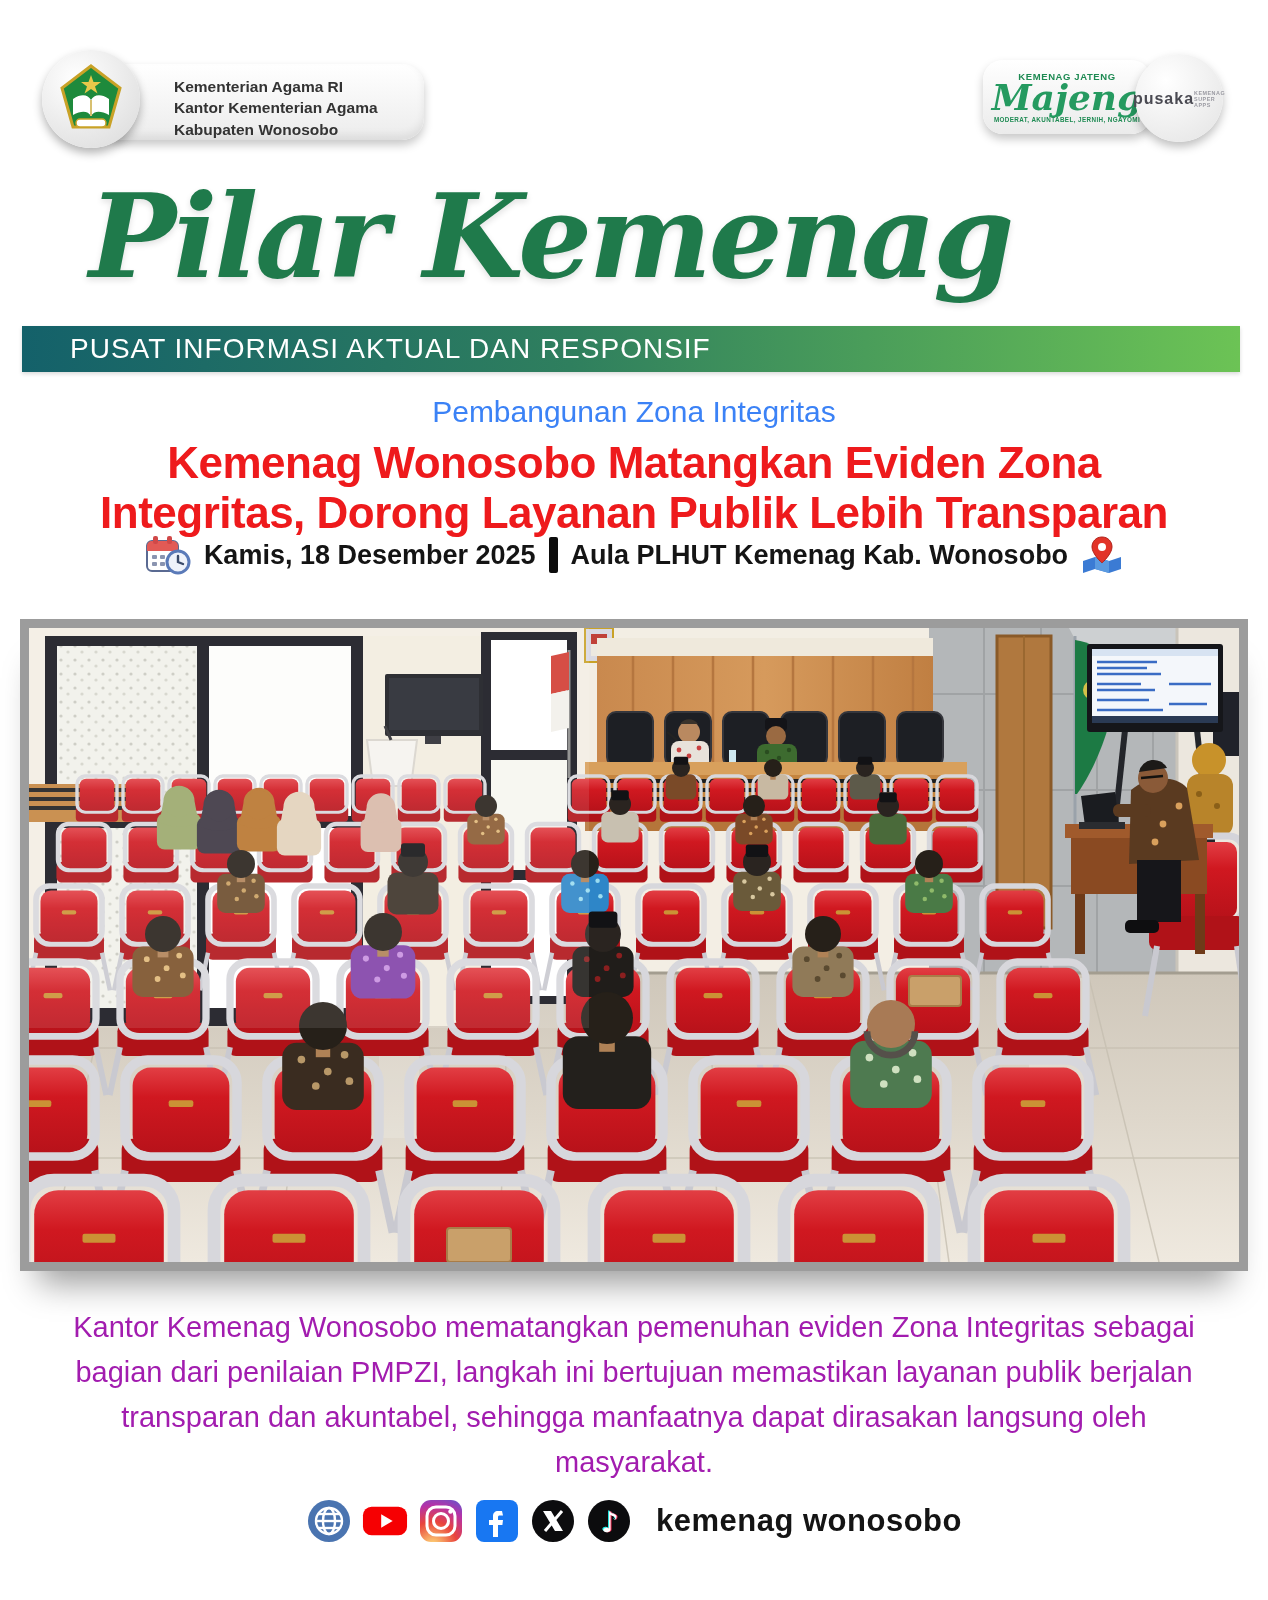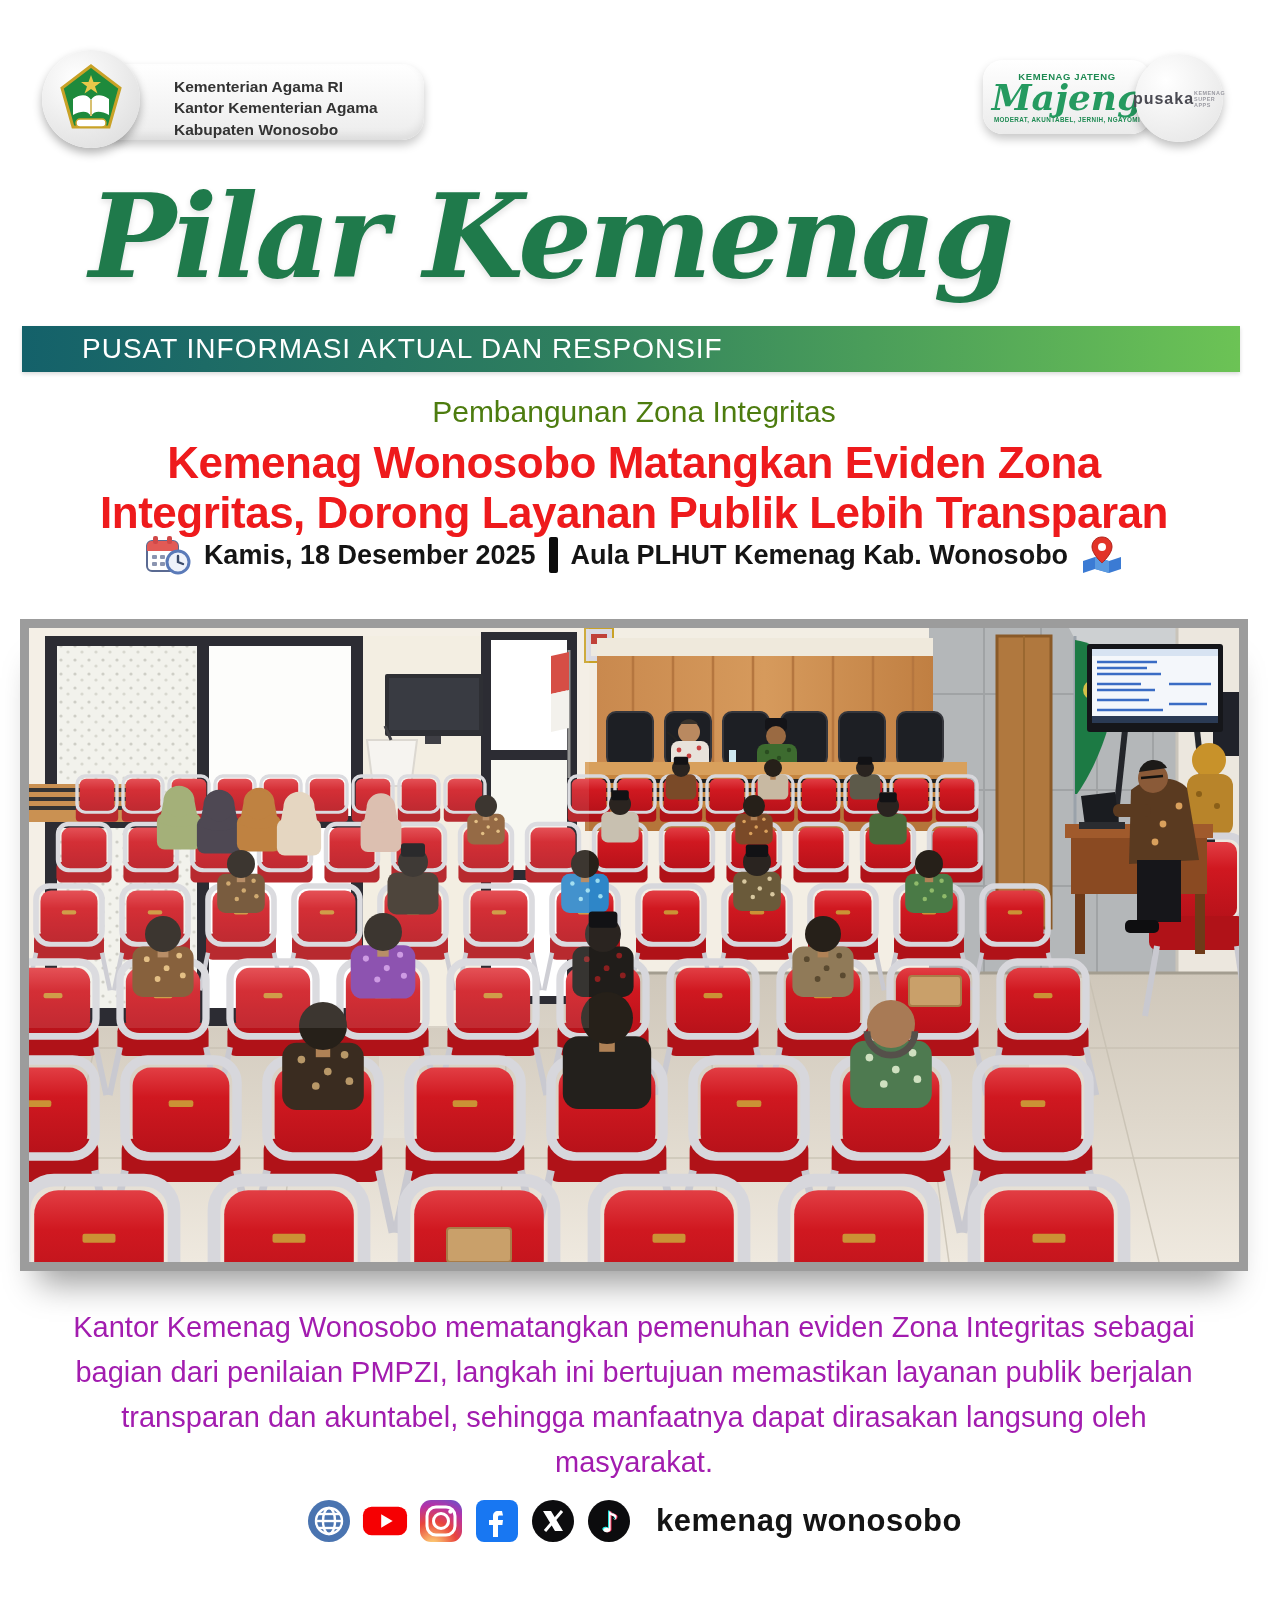--- a/index.html
+++ b/index.html
@@ -27,25 +27,25 @@
       display:flex;flex-direction:row;align-items:center;justify-content:center;z-index:2;}
   .pusaka-name{font-size:16px;font-weight:bold;color:#4a4a52;letter-spacing:1px;line-height:1;margin-top:1px;}
   .pusaka-sub{font-size:5.4px;font-weight:bold;color:#9a9aa2;letter-spacing:.5px;margin-top:2px;}
 
   
   .script-title{position:absolute;left:89px;top:168px;z-index:3;
       font-family:"DejaVu Serif",serif;font-style:italic;font-weight:bold;font-size:116px;color:#1f7a4b;
       letter-spacing:-3px;text-shadow:0 3px 6px rgba(0,0,0,.12);white-space:nowrap;}
   .tagline-band{position:absolute;left:22px;top:326px;width:1218px;height:46px;z-index:2;
       background:linear-gradient(90deg,#14616a 0%,#2f7f5e 45%,#6cc355 100%);
-      display:flex;align-items:center;padding-left:60px;box-sizing:border-box;box-shadow:0 2px 4px rgba(0,0,0,.15);}
+      display:flex;align-items:center;padding-left:48px;box-sizing:border-box;box-shadow:0 2px 4px rgba(0,0,0,.15);}
   .tagline-band span{color:#ffffff;font-size:28px;font-weight:500;letter-spacing:1px;}
 
   
-  .kicker{position:absolute;left:0;top:395px;width:1268px;text-align:center;font-size:30px;font-weight:500;color:#4d7c0f;}
+  .kicker{position:absolute;left:0;top:395px;width:1268px;text-align:center;font-size:30px;font-weight:500;color:#3b82f6;}
   .headline{position:absolute;left:0;top:438px;width:1268px;margin:0;text-align:center;
       font-size:44px;line-height:1.14;font-weight:800;color:#ee1a1c;letter-spacing:-.5px;}
   .meta-row{position:absolute;left:0;top:534px;width:1268px;display:flex;align-items:center;justify-content:center;gap:13px;}
   .meta-row .meta-text{font-size:27px;font-weight:600;color:#141414;}
   .meta-divider{display:inline-block;width:9px;height:36px;background:#0c0c0c;border-radius:2px;}
 
   
   .photo-frame{position:absolute;left:20px;top:619px;width:1210px;height:634px;margin:0;
       border:9px solid #9c9c9c;background:#e8e2d6;box-shadow:0 30px 32px -18px rgba(0,0,0,.40);overflow:hidden;}
   .photo-frame svg{display:block;width:1210px;height:634px;}

